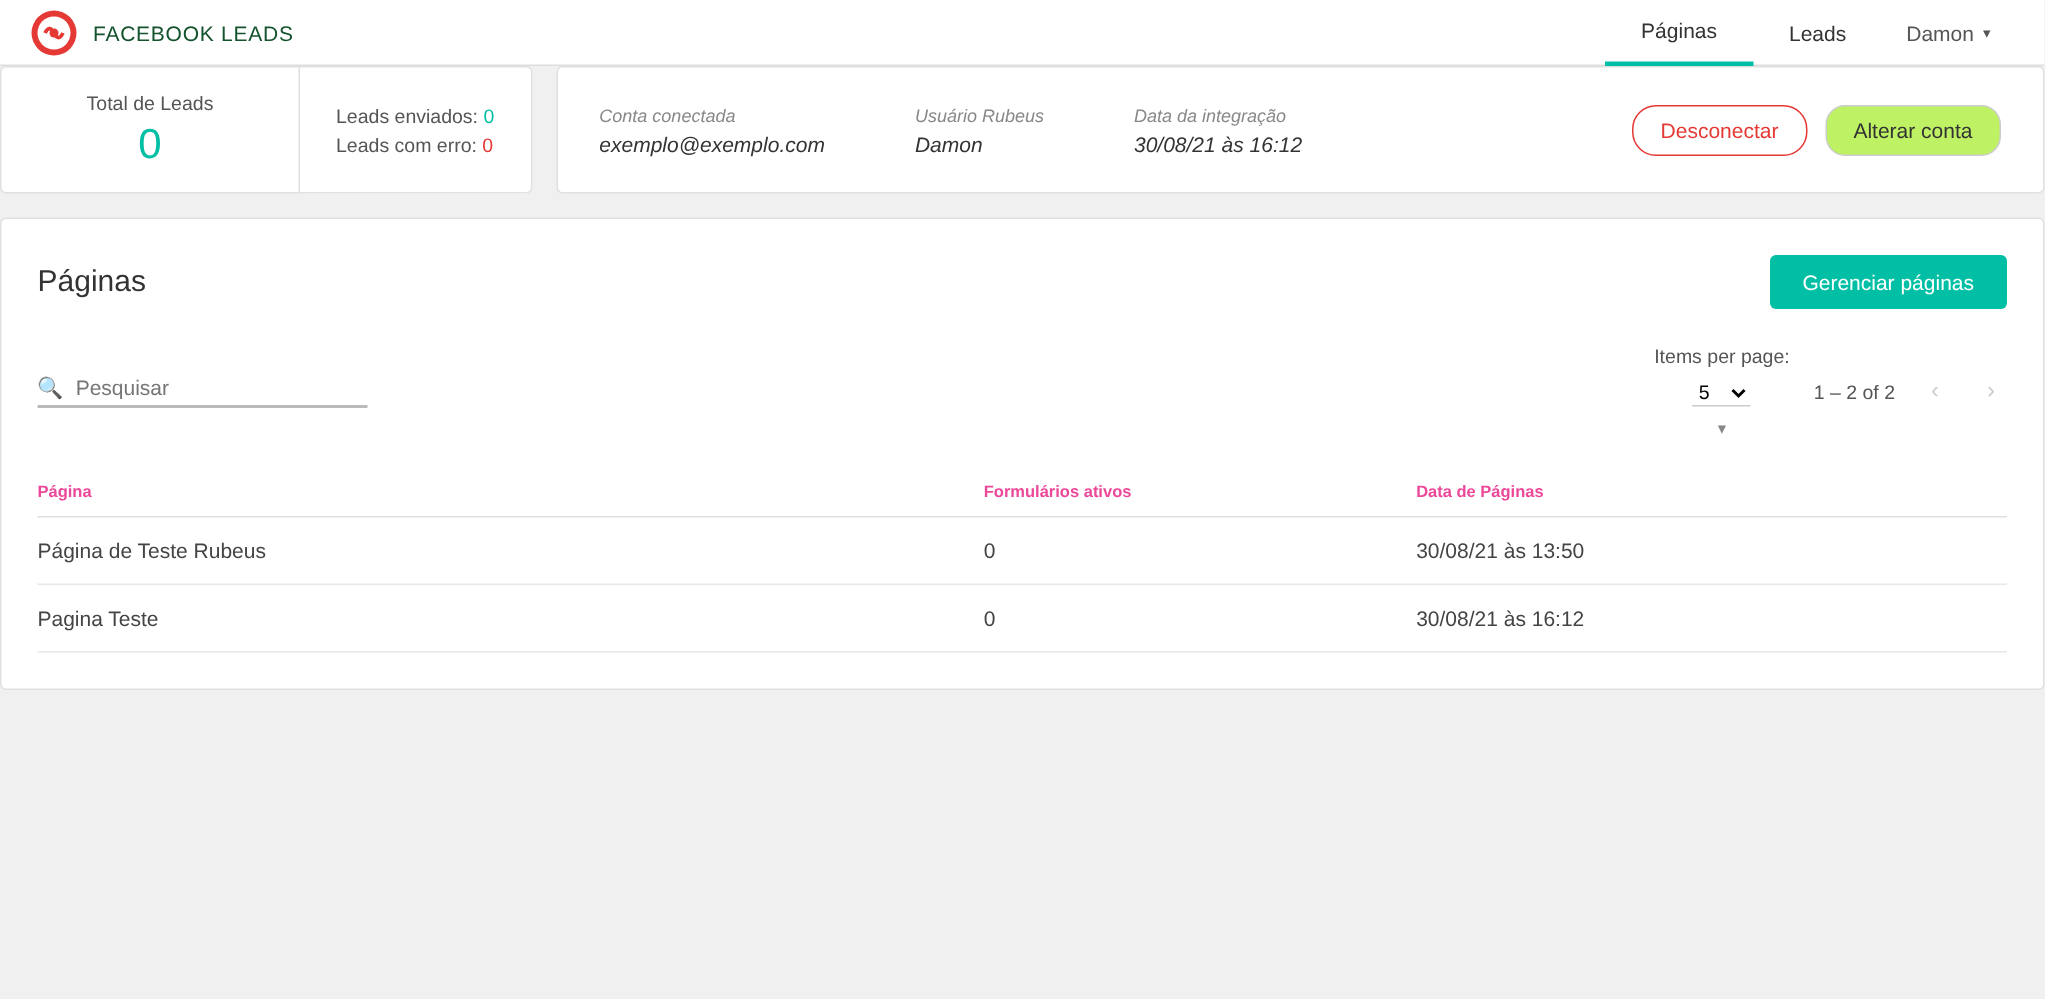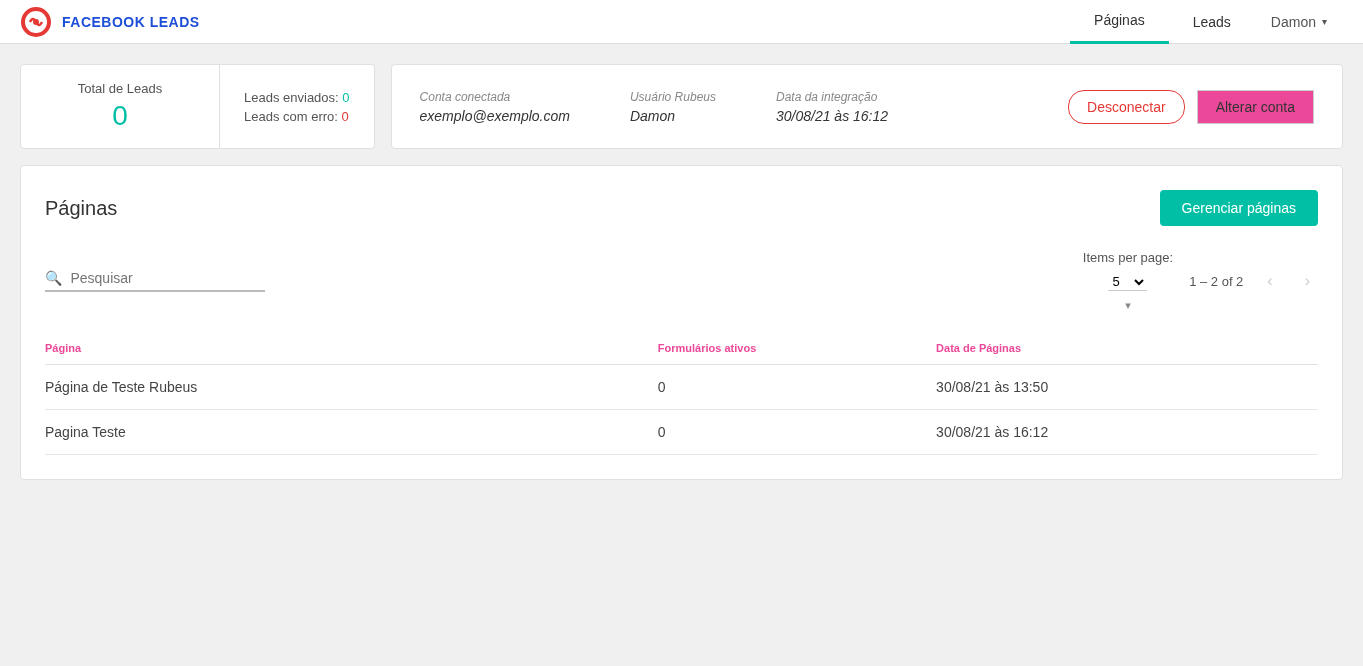--- a/index.html
+++ b/index.html
@@ -23,23 +23,23 @@
     .header-logo {
       display: flex;
       align-items: center;
       gap: 10px;
     }
     .logo-icon {
       width: 32px;
       height: 32px;
     }
     .header-title {
-      font-weight: 700;
-      font-size: 14px;
-      color: #1d4ed8;
+      font-weight: 400;
+      font-size: 14px;
+      color: #14532d;
       letter-spacing: 0.5px;
     }
     .header-nav {
       display: flex;
       align-items: center;
       margin-left: auto;
       gap: 0;
     }
     .nav-item {
       padding: 0 24px;
@@ -66,21 +66,20 @@
       padding: 0 16px;
       cursor: pointer;
       color: #555;
     }
     .chevron-down {
       font-size: 10px;
     }
 
     
     .main {
-      padding: 20px;
       max-width: 1363px;
     }
 
     
     .stats-section {
       display: flex;
       gap: 0;
       margin-bottom: 16px;
     }
     .stats-card {
@@ -165,24 +164,24 @@
       border: 1px solid #e53935;
       background: #fff;
       color: #e53935;
       padding: 8px 18px;
       border-radius: 16px;
       cursor: pointer;
       font-size: 14px;
     }
     .btn-change {
       border: 1px solid #ccc;
-      background: #ec4899;
+      background: #bef264;
       color: #333;
       padding: 8px 18px;
-      border-radius: 0;
+      border-radius: 13px;
       cursor: pointer;
       font-size: 14px;
     }
 
     
     .pages-section {
       background: #fff;
       border-radius: 4px;
       border: 1px solid #e0e0e0;
       padding: 24px;

